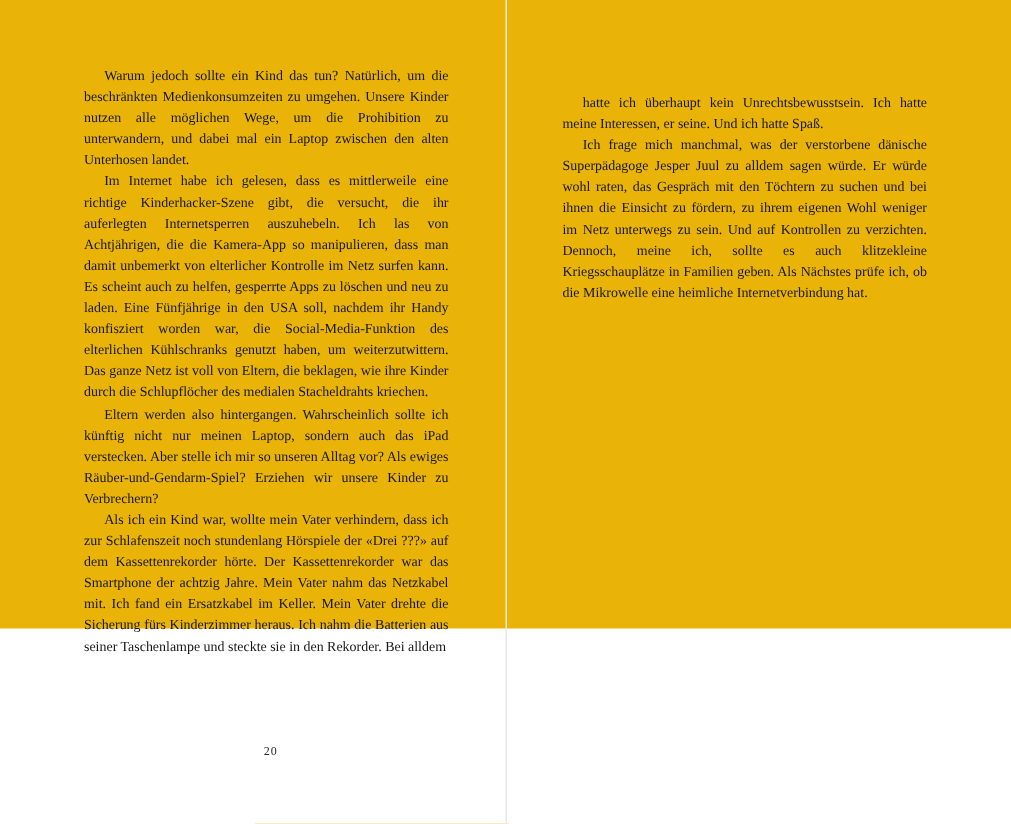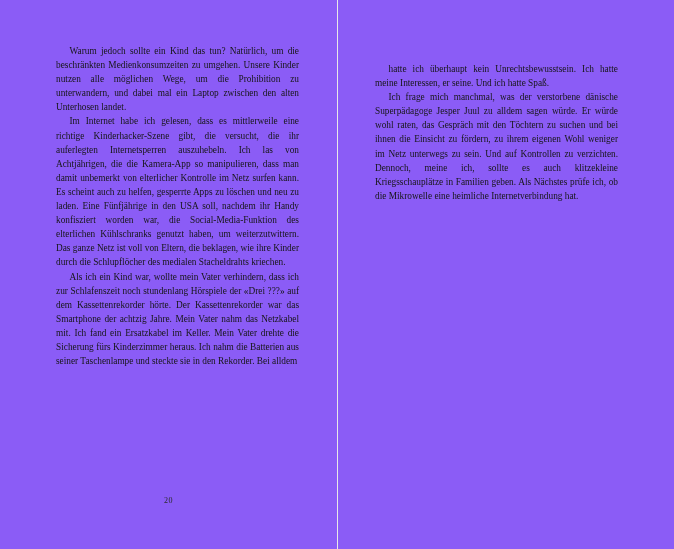--- a/index.html
+++ b/index.html
@@ -10,24 +10,24 @@
   body {
     width: 674px;
     height: 549px;
     overflow: hidden;
     font-family: "Liberation Serif", serif;
     color: #1a1a1a;
   }
   .spread {
     position: relative;
     width: 674px;
-    height: 549px;
+    height: 419px;
     display: flex;
     box-sizing: border-box;
-    background: #8b5cf6;
+    background: #eab308;
   }
   .page {
     position: relative;
     box-sizing: border-box;
     height: 549px;
   }
   .page-left {
     width: 337px;
     padding: 44px 38px 0 56px;
   }
@@ -54,40 +54,41 @@
   .textblock p {
     margin: 0;
     text-indent: 1.45em;
   }
   .textblock p.first {
     text-indent: 1.45em;
   }
   .folio {
     position: absolute;
     bottom: 44px;
-    left: 0;
+    left: 12px;
     width: 100%;
     text-align: center;
     font-size: 8px;
     letter-spacing: 0.6px;
     color: #2a2a2a;
   }
   .page-left .folio {
     padding-right: 18px;
   }
 </style>
 </head>
 <body>
 
 <div class="spread">
 
   <div class="page page-left">
     <div class="textblock">
       <p class="first">Warum jedoch sollte ein Kind das tun? Natürlich, um die beschränkten Medienkonsumzeiten zu umgehen. Unsere Kinder nutzen alle möglichen Wege, um die Prohibition zu unterwandern, und dabei mal ein Laptop zwischen den alten Unterhosen landet.</p>
       <p>Im Internet habe ich gelesen, dass es mittlerweile eine richtige Kinderhacker-Szene gibt, die versucht, die ihr auferlegten Internetsperren auszuhebeln. Ich las von Achtjährigen, die die Kamera-App so manipulieren, dass man damit unbemerkt von elterlicher Kontrolle im Netz surfen kann. Es scheint auch zu helfen, gesperrte Apps zu löschen und neu zu laden. Eine Fünfjährige in den USA soll, nachdem ihr Handy konfisziert worden war, die Social-Media-Funktion des elterlichen Kühlschranks genutzt haben, um weiterzutwittern. Das ganze Netz ist voll von Eltern, die beklagen, wie ihre Kinder durch die Schlupflöcher des medialen Stacheldrahts kriechen.</p>
+      <p>Eltern werden also hintergangen. Wahrscheinlich sollte ich künftig nicht nur meinen Laptop, sondern auch das iPad verstecken. Aber stelle ich mir so unseren Alltag vor? Als ewiges Räuber-und-Gendarm-Spiel? Erziehen wir unsere Kinder zu Verbrechern?</p>
       <p>Als ich ein Kind war, wollte mein Vater verhindern, dass ich zur Schlafenszeit noch stundenlang Hörspiele der «Drei ???» auf dem Kassettenrekorder hörte. Der Kassettenrekorder war das Smartphone der achtzig Jahre. Mein Vater nahm das Netzkabel mit. Ich fand ein Ersatzkabel im Keller. Mein Vater drehte die Sicherung fürs Kinderzimmer heraus. Ich nahm die Batterien aus seiner Taschenlampe und steckte sie in den Rekorder. Bei alldem</p>
     </div>
     <div class="folio">20</div>
   </div>
 
   <div class="gutter"></div>
 
   <div class="page page-right">
     <div class="textblock">
       <p class="first">hatte ich überhaupt kein Unrechtsbewusstsein. Ich hatte meine Interessen, er seine. Und ich hatte Spaß.</p>

